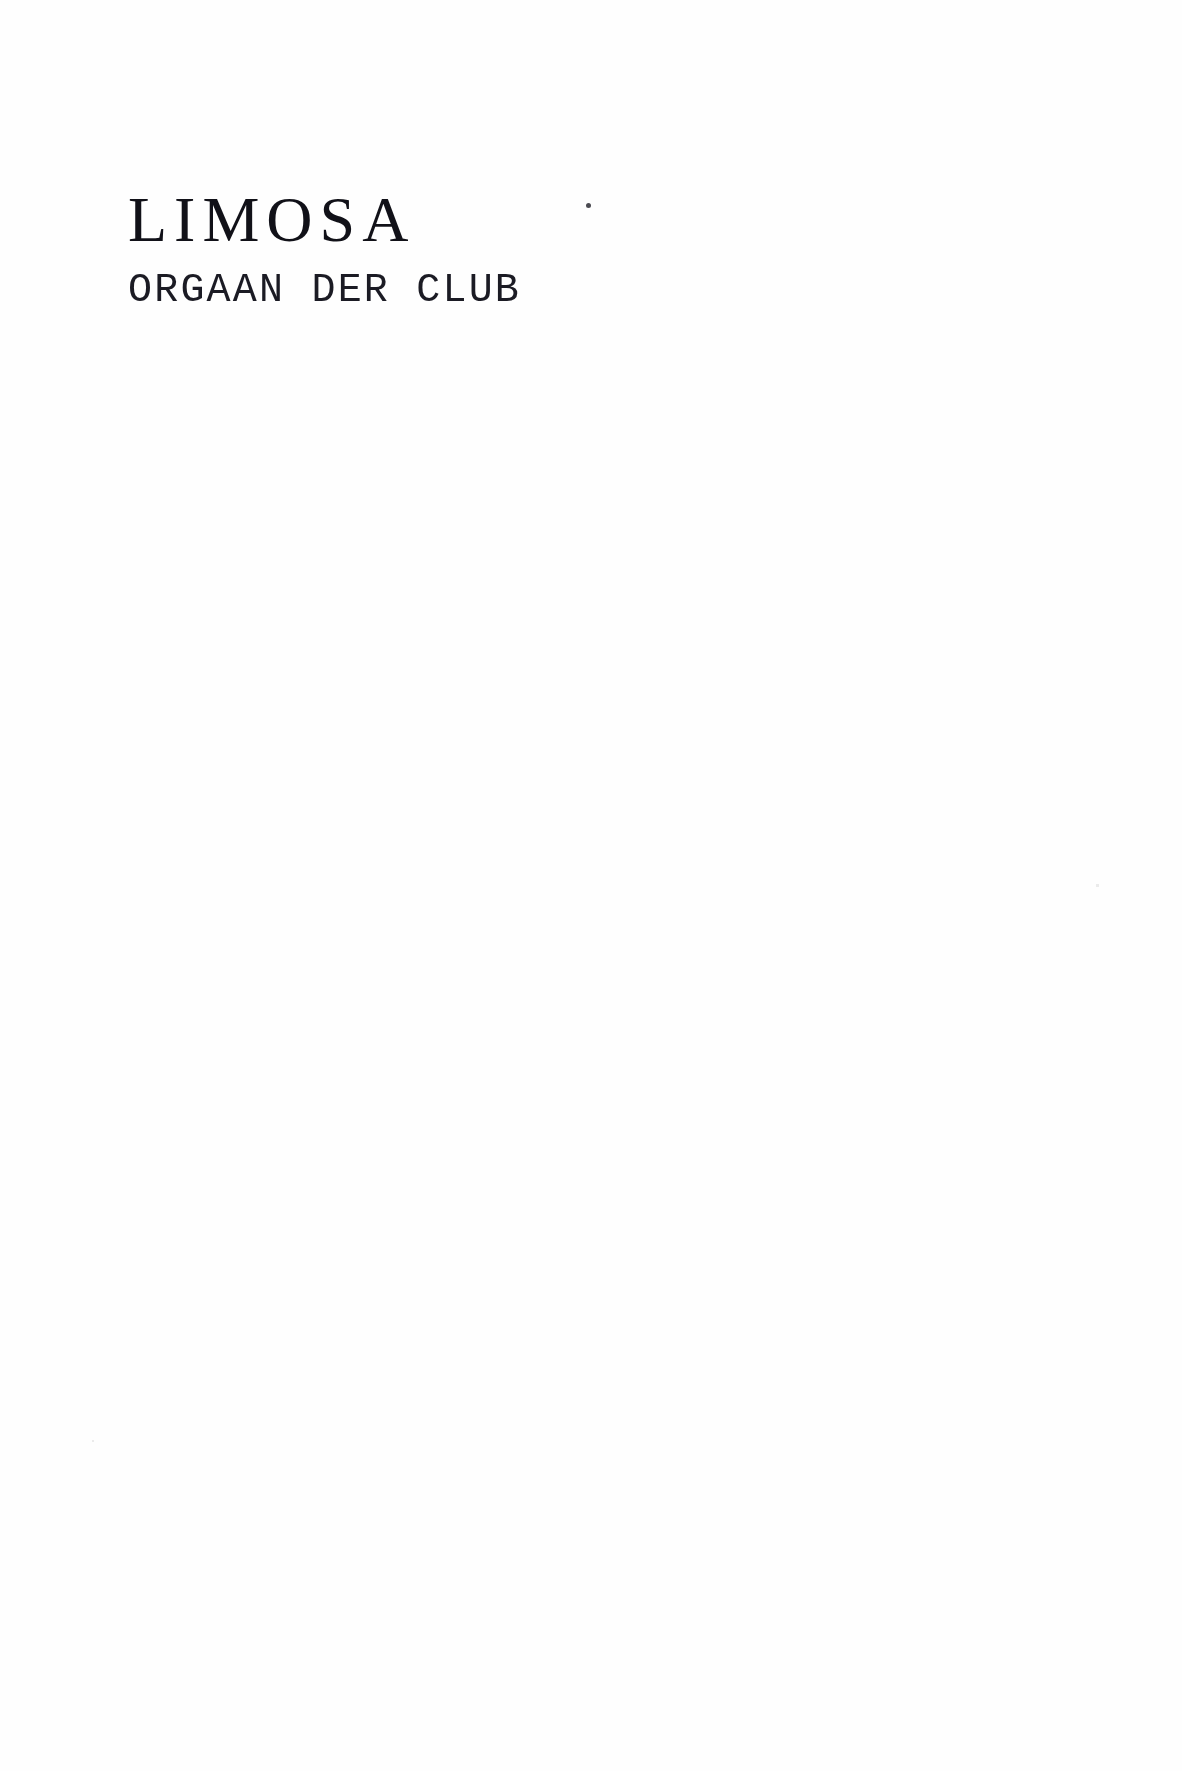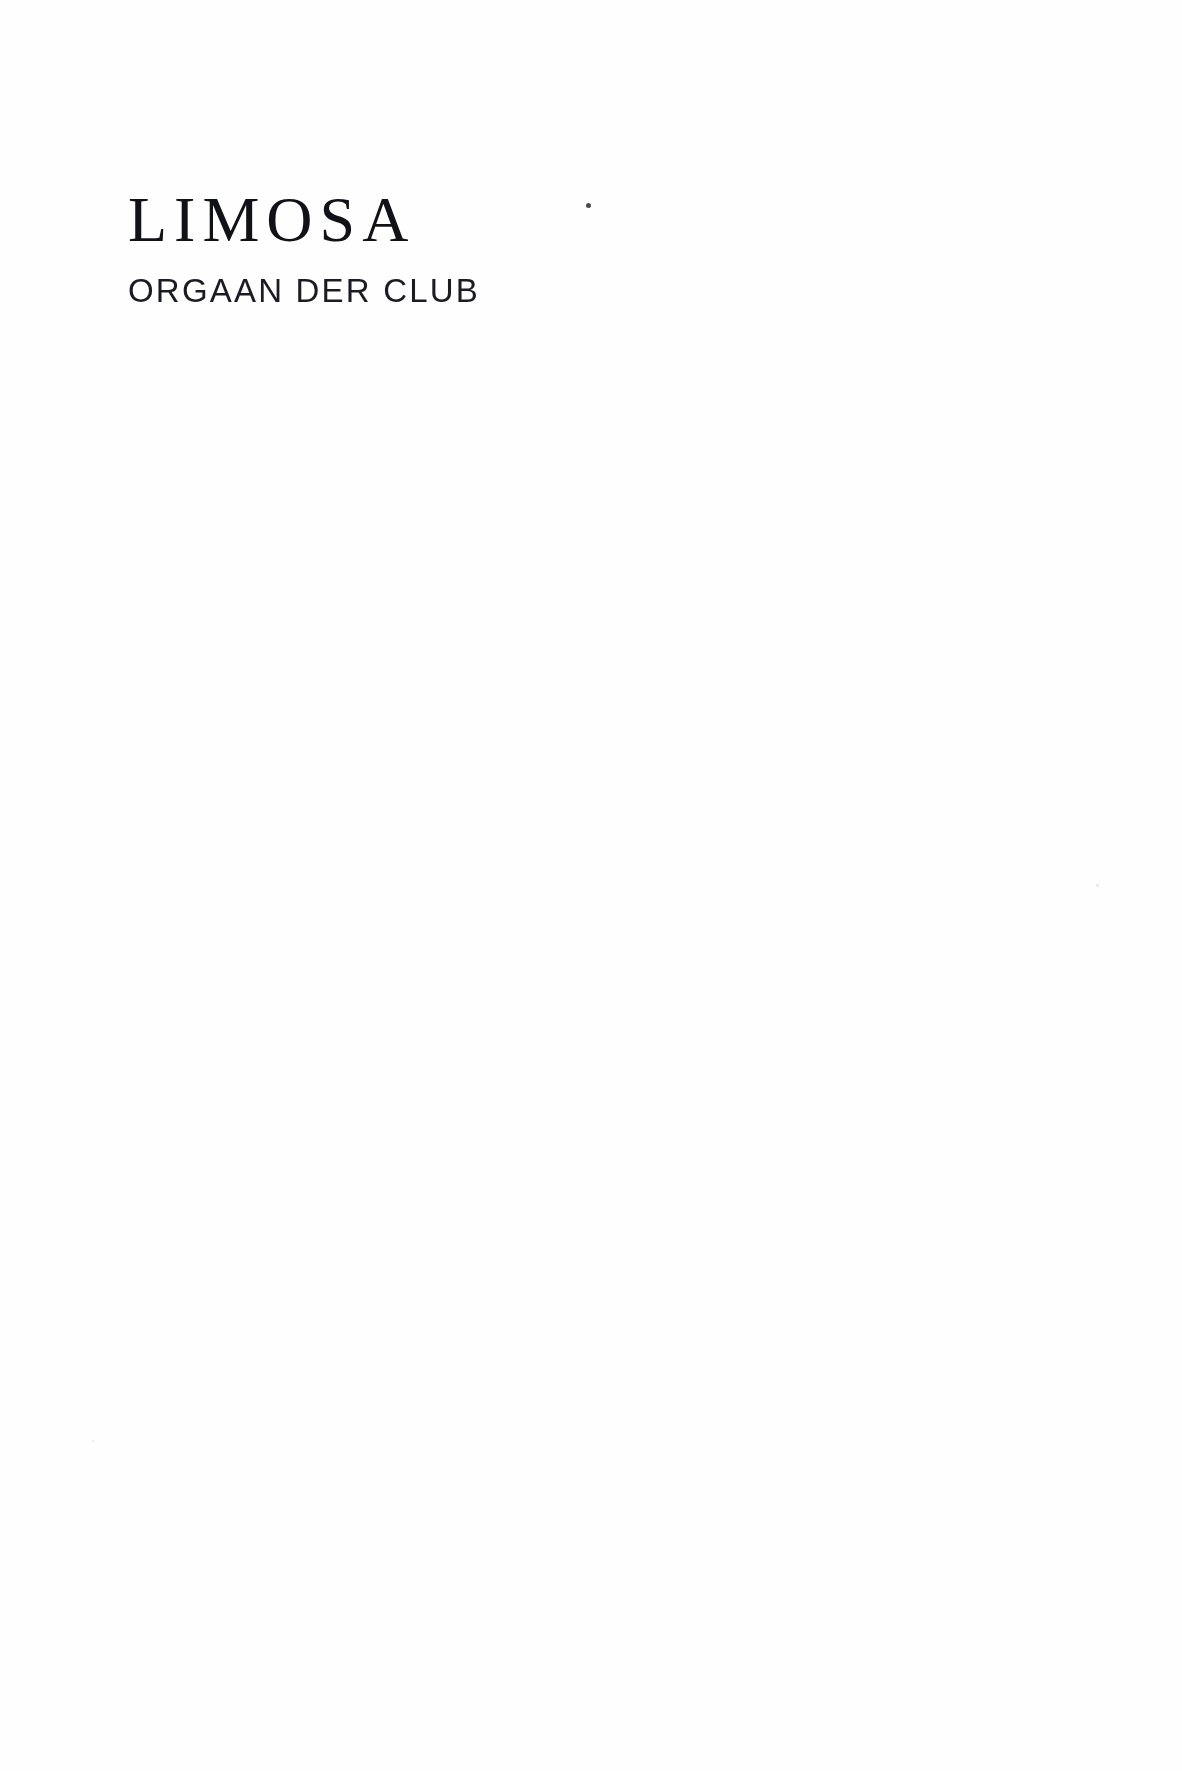--- a/index.html
+++ b/index.html
@@ -36,22 +36,22 @@
     letter-spacing: 7px;
     color: #111118;
     font-weight: 400;
     margin: 0;
     white-space: nowrap;
   }
   .subtitle-block {
     margin-top: 18px;
   }
   .subtitle-line {
-    font-family: Liberation Sans, sans-serif;
-    font-size: 33px;
+    font-family: Liberation Mono, monospace;
+    font-size: 40px;
     line-height: 38px;
     letter-spacing: 2.2px;
     color: #1b1b24;
     font-weight: 400;
     white-space: nowrap;
   }
   .ink-dot {
     position: absolute;
     left: 586px;
     top: 203px;

